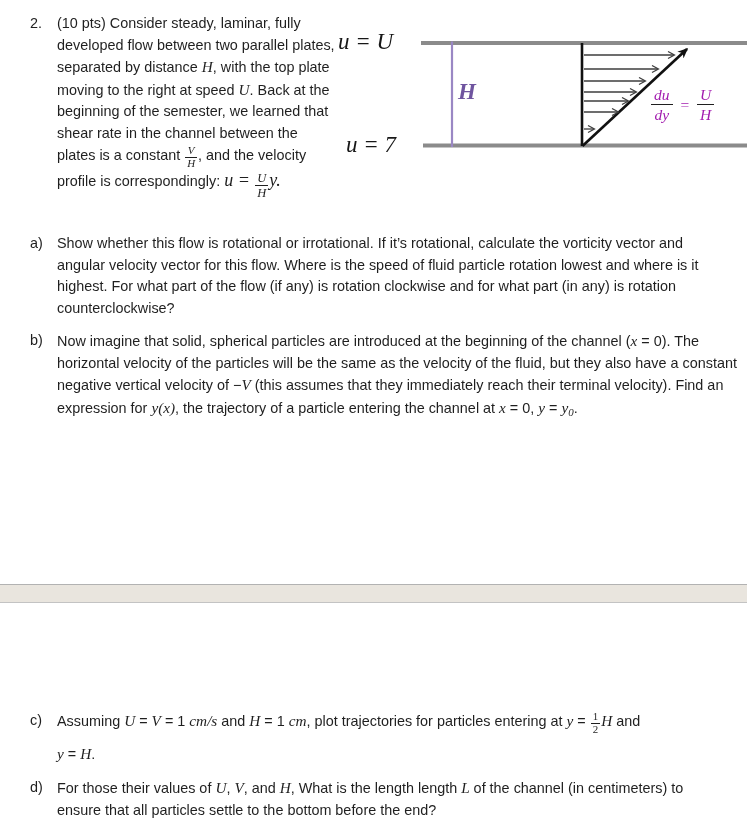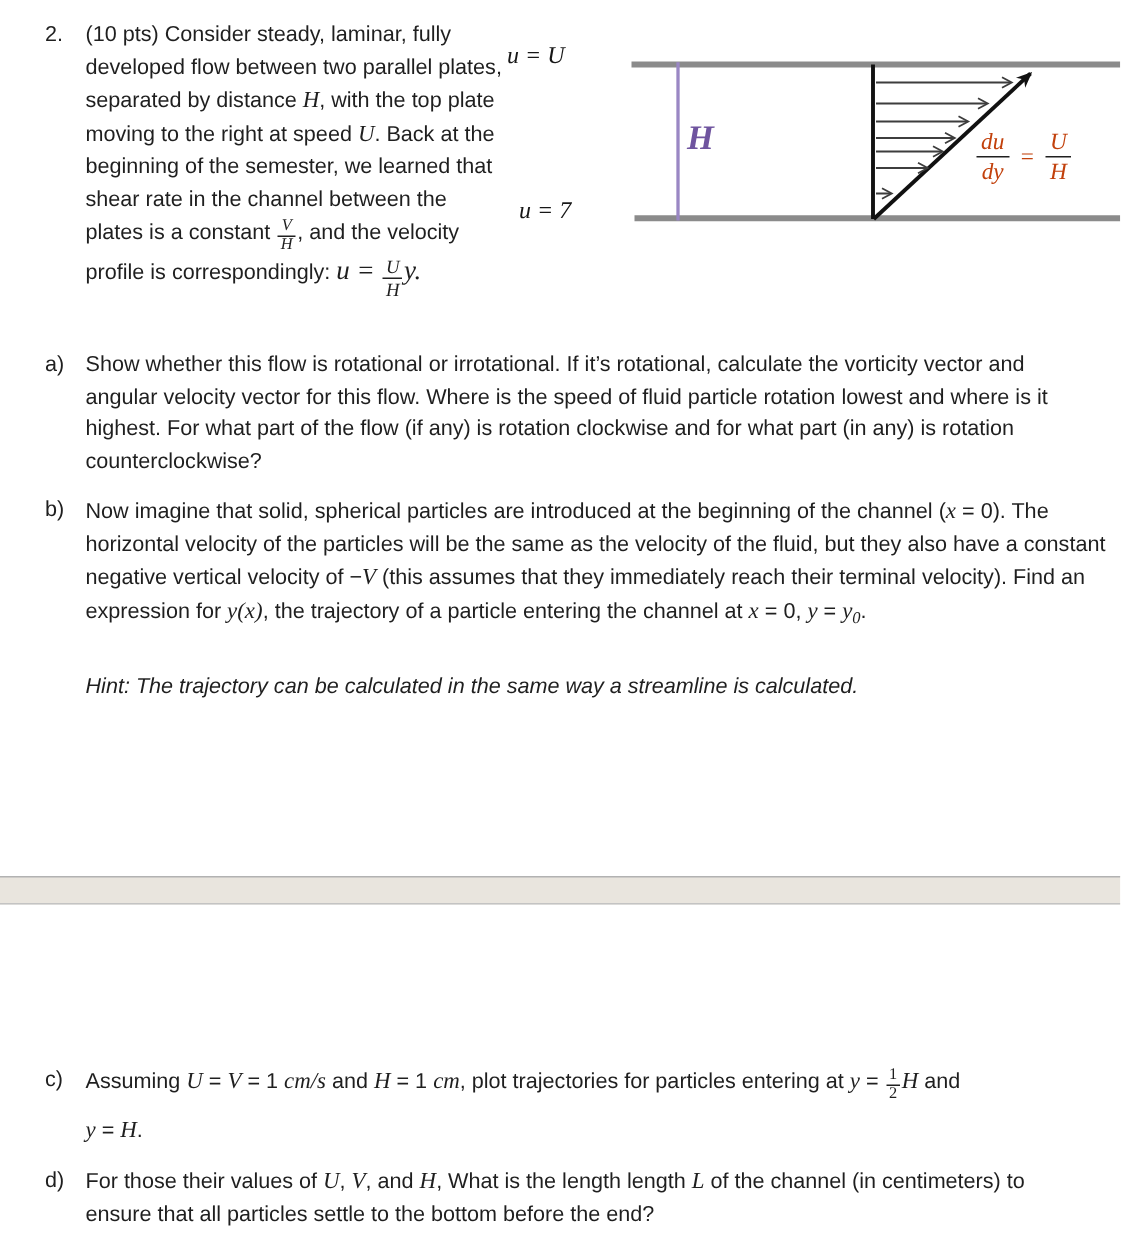--- a/index.html
+++ b/index.html
@@ -48,31 +48,31 @@
   #divider{
     position:absolute;left:0;top:584px;width:747px;height:17px;
     background:#e9e5de;
     border-top:1px solid #b2b2b2;border-bottom:1px solid #c3c3c3;
   }
   
   #diagram{position:absolute;left:330px;top:20px;width:417px;height:142px;}
   #diagram svg{position:absolute;left:0;top:0;}
   .dlabel{
     position:absolute;font-family:"Liberation Serif",serif;font-style:italic;
-    font-size:16px;color:#171717;white-space:nowrap;
+    font-size:23px;color:#171717;white-space:nowrap;
   }
   #label-top{left:8px;top:9px;}
   #label-bottom{left:16px;top:112px;}
   #label-H{
     left:128px;top:59px;font-size:23px;font-weight:bold;color:#6f549f;
   }
   #shear-label{
     position:absolute;left:321px;top:66px;
     display:flex;align-items:center;gap:7px;
-    font-family:"Liberation Serif",serif;font-style:italic;font-size:15.5px;color:#c2410c;
+    font-family:"Liberation Serif",serif;font-style:italic;font-size:15.5px;color:#a21caf;
   }
   #shear-label .sfrac{display:inline-block;text-align:center;line-height:1.1;}
   #shear-label .sfrac .num{display:block;border-bottom:1px solid #1f1f1f;padding:0 3px 1px;}
   #shear-label .sfrac .den{display:block;padding:1px 3px 0;}
 </style>
 </head>
 <body>
 
 <div id="page">
 
@@ -127,23 +127,20 @@
     <div class="body">Show whether this flow is rotational or irrotational. If it’s rotational, calculate the vorticity vector and angular velocity vector for this flow. Where is the speed of fluid particle rotation lowest and where is it highest. For what part of the flow (if any) is rotation clockwise and for what part (in any) is rotation counterclockwise?</div>
   </div>
 
   <div class="block" id="part-b">
     <div class="item-label body">b)</div>
     <div class="body">
       <span>Now imagine that solid, spherical particles are introduced at the beginning of the channel (</span><span class="m">x</span><span> = 0). The horizontal velocity of the particles will be the same as the velocity of the fluid, but they also have a constant negative vertical velocity of −</span><span class="m">V</span><span> (this assumes that they immediately reach their terminal velocity). Find an expression for </span><span class="m">y(x)</span><span>, the trajectory of a particle entering the channel at </span><span class="m">x</span><span> = 0, </span><span class="m">y</span><span> = </span><span class="m"><span>y</span><span class="sub">0</span></span><span>.</span>
     </div>
   </div>
 
-  <div class="block" id="hint">
-    <div class="body">Hint: The trajectory can be calculated in the same way a streamline is calculated.</div>
-  </div>
 
   <div id="divider"></div>
 
   <div class="block" id="part-c">
     <div class="item-label body">c)</div>
     <div class="body">
       <div class="line1"><span>Assuming </span><span class="m">U</span><span> = </span><span class="m">V</span><span> = 1 </span><span class="m">cm/s</span><span> and </span><span class="m">H</span><span> = 1 </span><span class="m">cm</span><span>, plot trajectories for particles entering at </span><span class="m">y</span><span> = </span><span class="frac roman"><span class="num">1</span><span class="den">2</span></span><span class="m">H</span><span> and</span></div>
       <div class="line2"><span class="m">y</span><span> = </span><span class="m">H</span><span>.</span></div>
     </div>
   </div>

